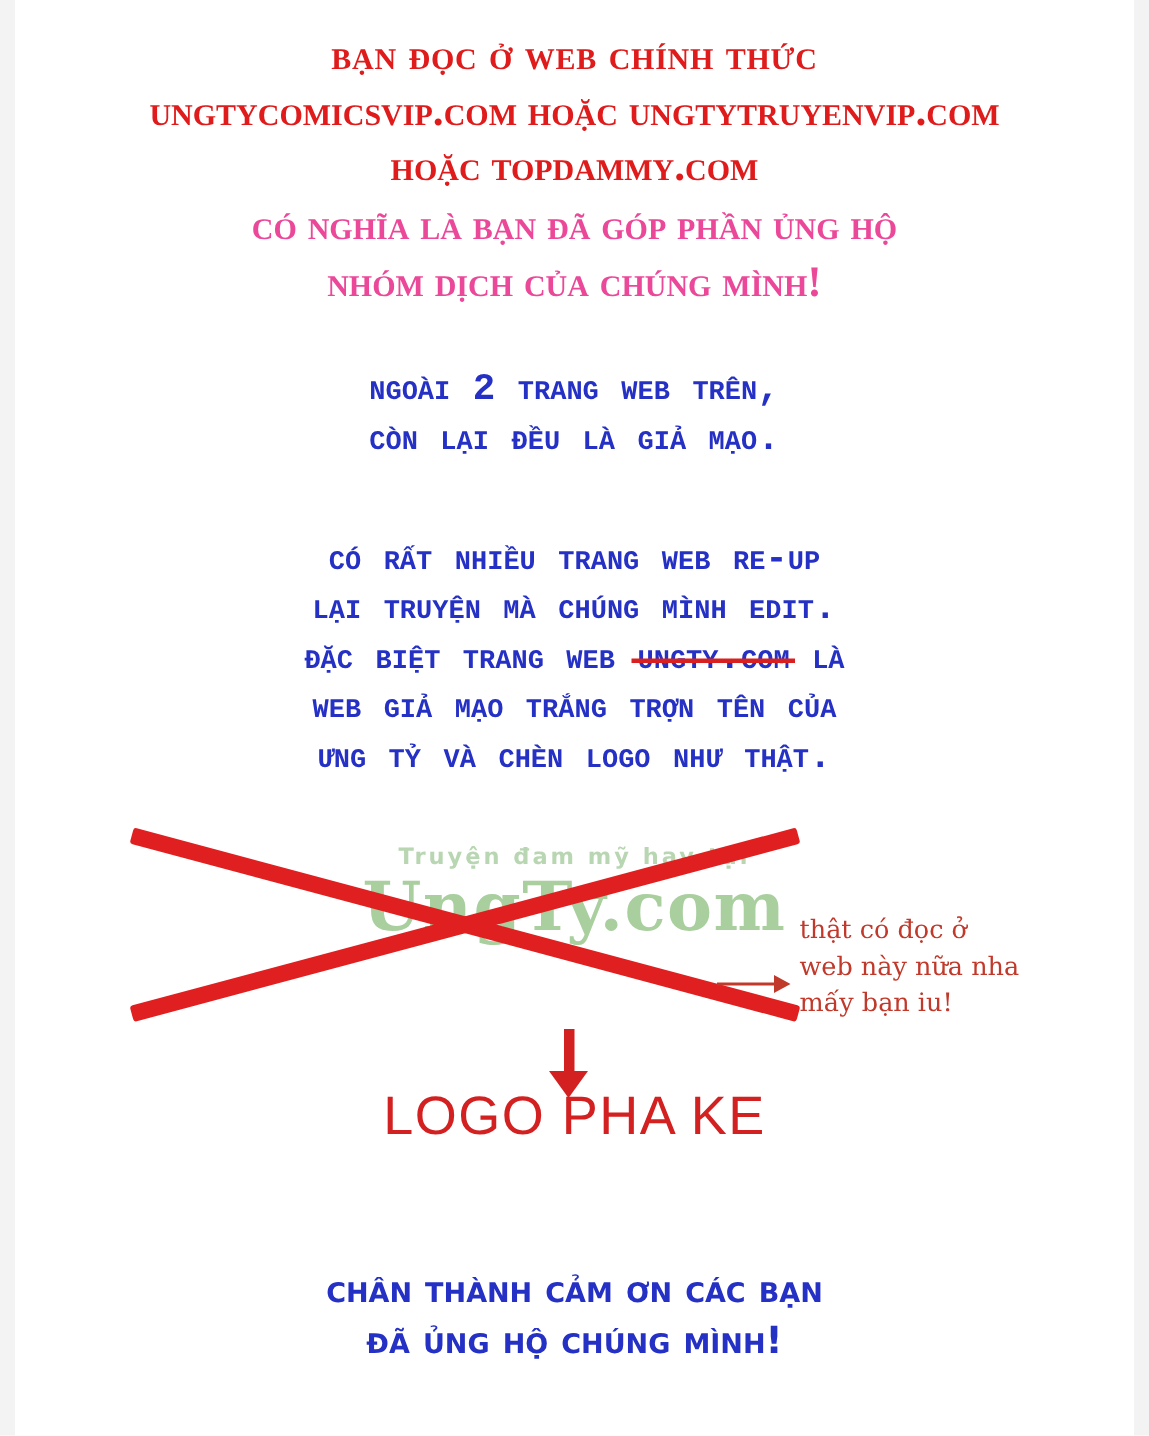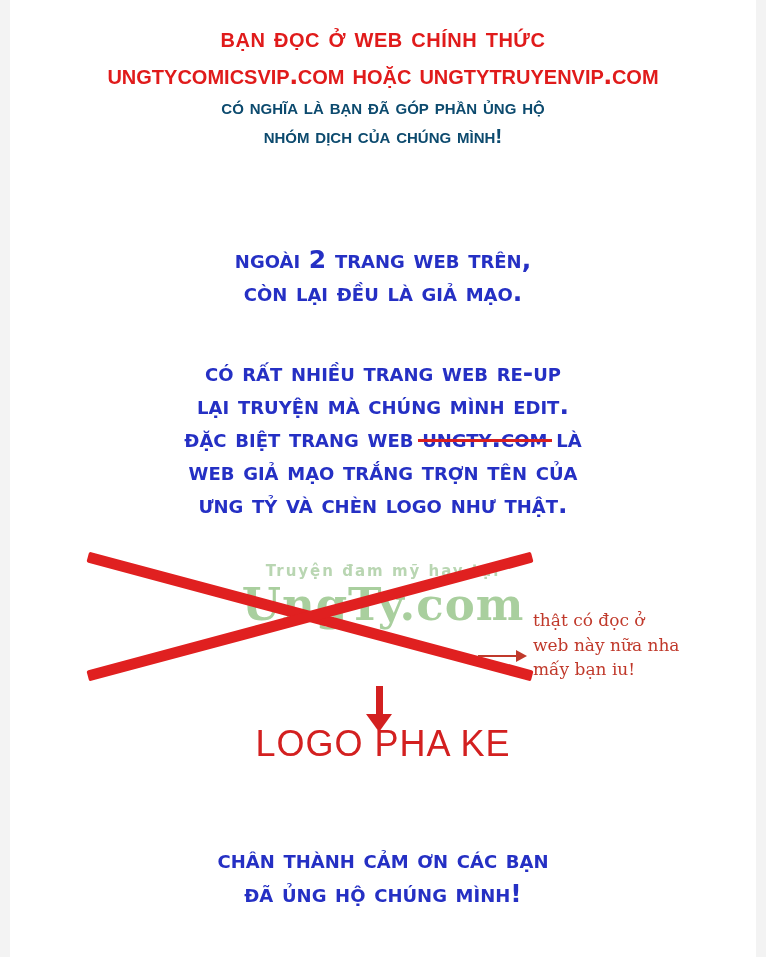--- a/index.html
+++ b/index.html
@@ -34,21 +34,21 @@
   .block {
     position: absolute;
     width: 100%;
     text-align: center;
     line-height: 1.18;
   }
 
   
   .hdr {
     top: 20px;
-    font-family: Liberation Sans, sans-serif;
+    font-family: Liberation Serif, serif;
     font-weight: bold;
   }
   .hdr .l1 {
     color: #e01b1b;
     font-size: 29px;
     letter-spacing: 0.5px;
     font-variant: small-caps;
     text-transform: lowercase;
   }
   .hdr .l2 {
@@ -61,35 +61,36 @@
     text-align: center;
   }
   .hdr .l3 {
     color: #e01b1b;
     font-size: 29px;
     font-variant: small-caps;
     text-transform: lowercase;
     margin-top: 3px;
   }
   .hdr .l4, .hdr .l5 {
-    color: #0c4a6e;
-    font-size: 21px;
+    color: #ec4899;
+    font-size: 29px;
     font-variant: small-caps;
     text-transform: lowercase;
     margin-top: 4px;
   }
 
   
   .para {
     color: #2530c4;
     font-weight: bold;
     font-size: 25px;
     font-variant: small-caps;
     text-transform: lowercase;
     line-height: 1.32;
+    font-family: Liberation Mono, monospace;
   }
   .para.p1 { top: 243px; }
   .para.p2 { top: 356px; }
 
   .strike {
     position: relative;
     display: inline-block;
     color: #2530c4;
   }
   .strike::after {
@@ -237,20 +238,21 @@
 <body>
 
 <div class="page">
 
   <div class="edge left"></div>
   <div class="edge right"></div>
 
   <div class="block hdr">
     <div class="l1">Bạn đọc ở web chính thức</div>
     <div class="l2">ungtycomicsvip.com hoặc ungtytruyenvip.com</div>
+    <div class="l3">hoặc topdammy.com</div>
     <div class="l4">có nghĩa là bạn đã góp phần ủng hộ</div>
     <div class="l5">nhóm dịch của chúng mình!</div>
   </div>
 
   <div class="block para p1">
     <div>Ngoài 2 trang web trên,</div>
     <div>còn lại đều là giả mạo.</div>
   </div>
 
   <div class="block para p2">

